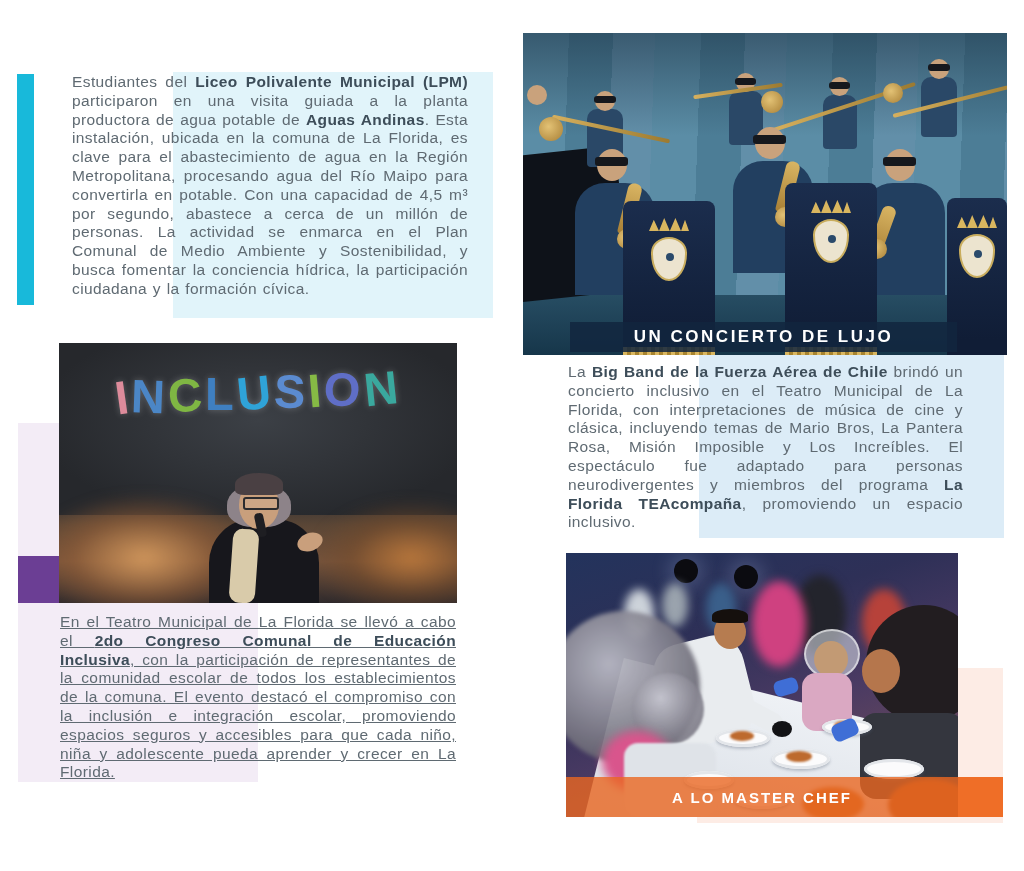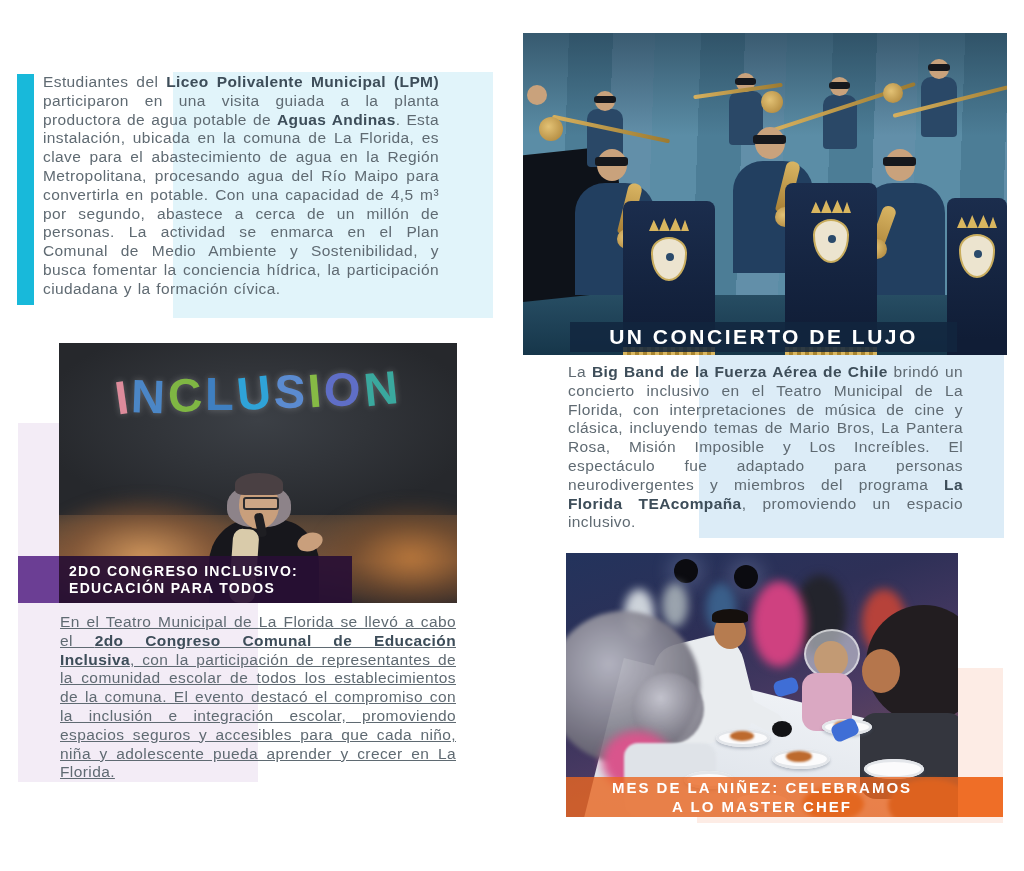--- a/index.html
+++ b/index.html
@@ -11,33 +11,33 @@
   .bar-cyan{left:17px;top:74px;width:17px;height:231px;background:#18b9da;}
   .bg-water{left:173px;top:72px;width:320px;height:246px;background:#e1f4fa;}
   .bg-lavender{left:18px;top:423px;width:240px;height:359px;background:#f3ecf6;}
   .bg-concert{left:699px;top:355px;width:305px;height:183px;background:#dcecf7;}
   .bg-peach{left:697px;top:668px;width:306px;height:155px;background:#fdece5;}
 
   
   .body-text{font-size:15.5px;line-height:18.8px;color:#5f6a72;text-align:justify;
              letter-spacing:.4px;word-spacing:1px;margin:0;z-index:4;}
   .body-text .b{font-weight:bold;color:#3d4d59;}
-  .p-water{left:43px;top:73px;width:396px;}
+  .p-water{left:72px;top:73px;width:396px;}
   .p-inclusion{left:60px;top:613px;width:396px;text-decoration:underline;}
   .p-concert{left:568px;top:363px;width:395px;}
 
   
   .banner-text{color:#ffffff;font-weight:bold;text-transform:uppercase;}
   .purple-square{left:18px;top:556px;width:41px;height:47px;background:#6b3e94;z-index:5;}
   .banner-inclusion{left:59px;top:556px;width:293px;height:47px;background:rgba(40,15,52,.92);
       z-index:5;display:flex;flex-direction:column;justify-content:center;padding-left:10px;box-sizing:border-box;}
   .banner-inclusion span{display:block;font-size:14px;line-height:17px;letter-spacing:1.3px;}
   .banner-concert{left:570px;top:322px;width:387px;height:30px;background:rgba(18,38,62,.85);
       z-index:5;display:flex;align-items:center;justify-content:center;}
-  .banner-concert span{font-size:21px;letter-spacing:2.5px;}
+  .banner-concert span{font-size:17px;letter-spacing:2.5px;}
   .banner-orange{left:566px;top:777px;width:437px;height:40px;background:rgba(234,102,33,.8);z-index:5;}
   .orange-cap{left:392px;top:0;width:45px;height:40px;background:#ef6e27;}
   .orange-label{left:0;top:0;width:392px;height:40px;display:flex;flex-direction:column;
       align-items:center;justify-content:center;}
   .orange-label span{display:block;font-size:15px;line-height:19px;letter-spacing:2px;}
 
   
   .photo{overflow:hidden;z-index:2;}
   .photo *{position:absolute;}
 
@@ -133,24 +133,20 @@
     <div class="inc-scarf"></div>
     <div class="inc-hairgray"></div>
     <div class="inc-head"></div>
     <div class="inc-hair"></div>
     <div class="inc-glasses"></div>
     <div class="inc-mic"></div>
     <div class="inc-hand"></div>
   </div>
 
   <div class="abs purple-square"></div>
-  <div class="abs banner-inclusion banner-text">
-    <span>2DO CONGRESO INCLUSIVO:</span>
-    <span>EDUCACIÓN PARA TODOS</span>
-  </div>
 
   <p class="abs body-text p-inclusion"><span>En el Teatro Municipal de La Florida se llevó a cabo el </span><span class="b">2do Congreso Comunal de Educación Inclusiva</span><span>, con la participación de representantes de la comunidad escolar de todos los establecimientos de la comuna. El evento destacó el compromiso con la inclusión e integración escolar, promoviendo espacios seguros y accesibles para que cada niño, niña y adolescente pueda aprender y crecer en La Florida.</span></p>
 
   <div class="abs photo photo-band">
     <div class="band-wall"></div>
     <div class="band-floor"></div>
 
     <div class="blackstand"></div>
 
     <div class="mus-head" style="left:4px;top:52px;width:20px;height:20px"></div>
@@ -271,18 +267,17 @@
     <div class="food-big" style="left:236px;top:234px;width:62px;height:34px"></div>
     <div class="food-big" style="left:322px;top:226px;width:84px;height:52px;background:#a8521c"></div>
 
     <div class="glove-blue" style="left:208px;top:126px;width:24px;height:16px;transform:rotate(-16deg)"></div>
     <div class="glove-blue" style="left:266px;top:168px;width:26px;height:18px;transform:rotate(-24deg)"></div>
   </div>
 
   <div class="abs banner-orange">
     <div class="abs orange-cap"></div>
     <div class="abs orange-label banner-text">
-      <span>MES DE LA NIÑEZ: CELEBRAMOS</span>
       <span>A LO MASTER CHEF</span>
     </div>
   </div>
 
 </div>
 
 </body></html>

